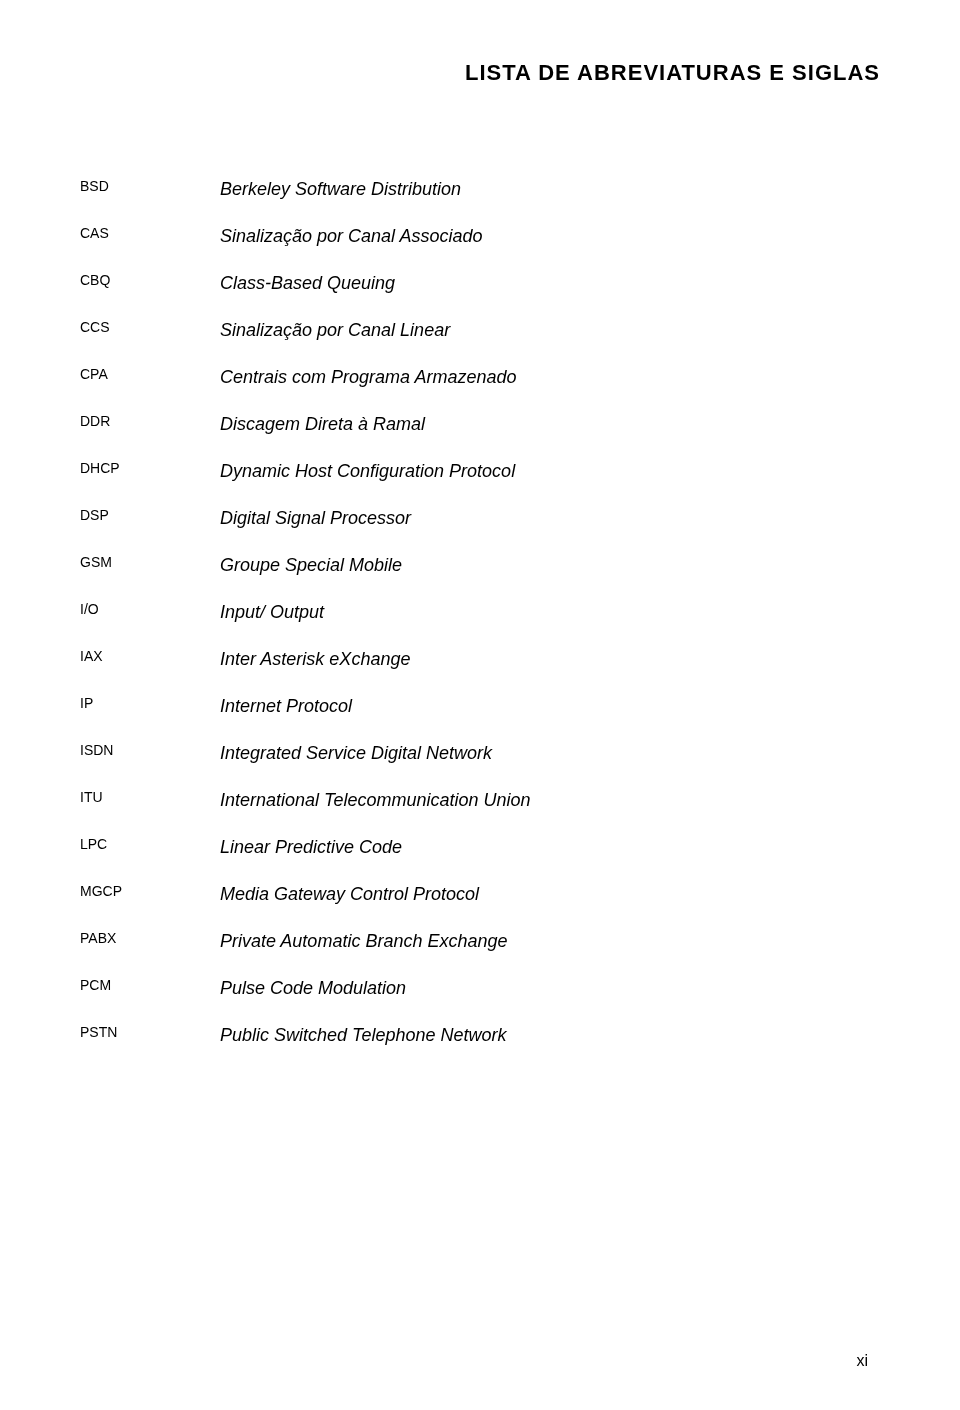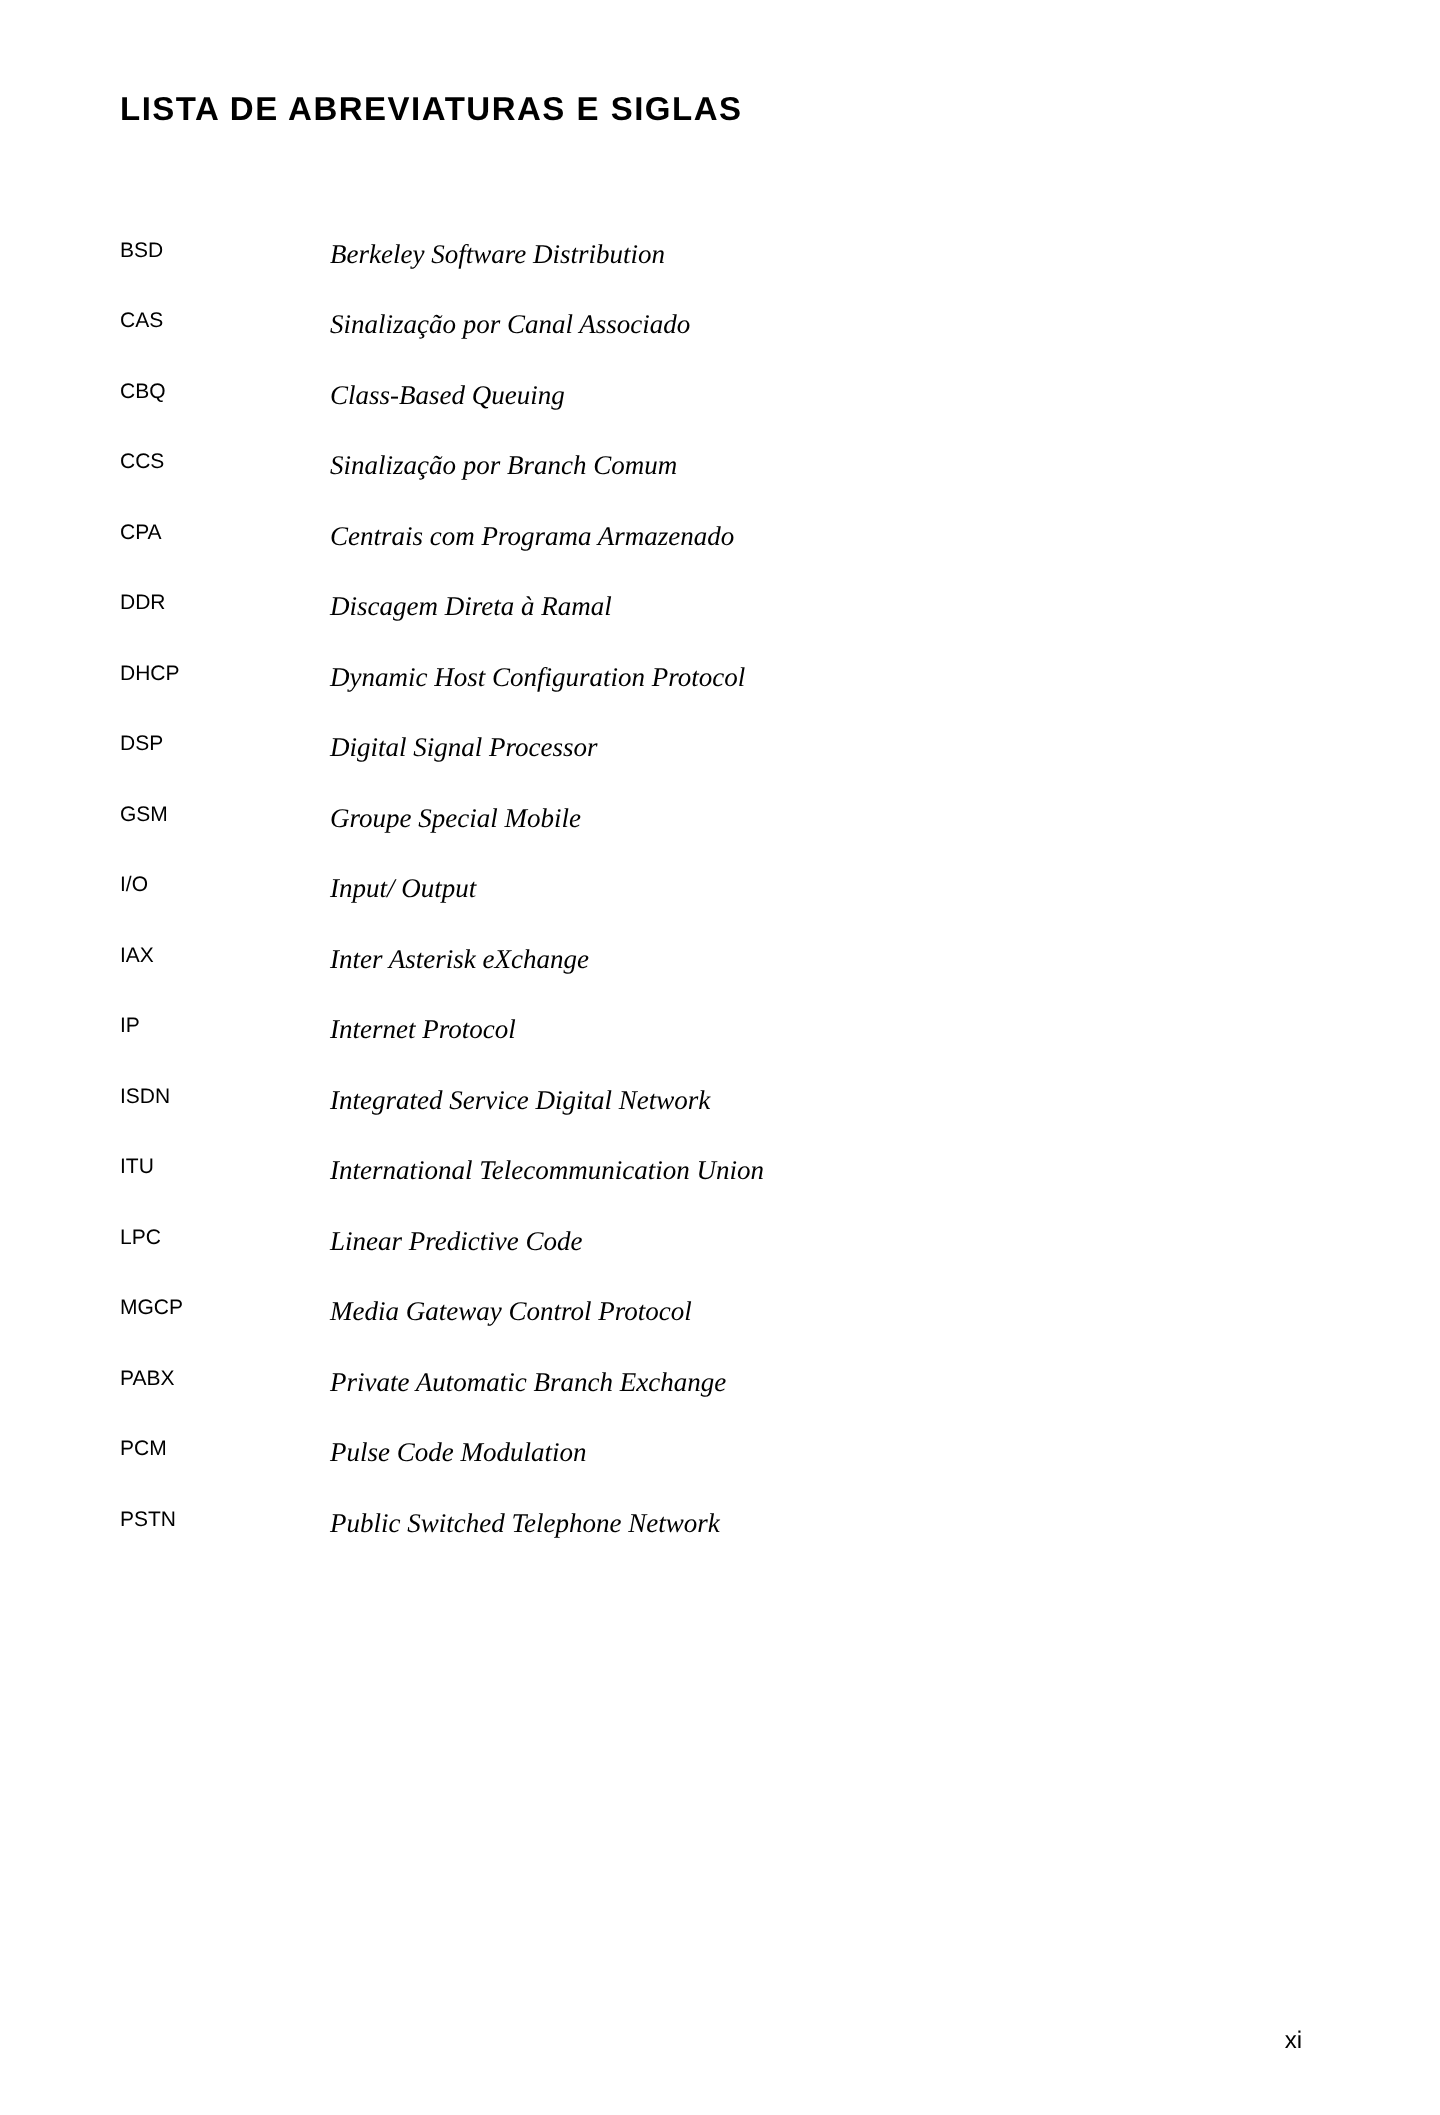--- a/index.html
+++ b/index.html
@@ -11,25 +11,25 @@
     body {
       background: #ffffff;
       font-family: "Times New Roman", Times, serif;
       color: #000000;
       width: 960px;
       min-height: 1410px;
       padding: 60px 80px 60px 80px;
     }
 
     .page-title {
-      text-align: left;
+      text-align: right;
       font-size: 22px;
       font-weight: bold;
       letter-spacing: 1px;
-      margin-bottom: 60px;
+      margin-bottom: 80px;
       font-family: Arial, sans-serif;
     }
 
     .abbreviations-table {
       width: 100%;
       border-collapse: collapse;
     }
 
     .abbreviations-table tr td {
       padding: 10px 0;
@@ -40,21 +40,21 @@
     .abbreviations-table tr td:first-child {
       font-family: Arial, sans-serif;
       font-size: 14px;
       font-weight: normal;
       width: 140px;
       padding-left: 0;
       vertical-align: top;
     }
 
     .abbreviations-table tr td:last-child {
-      font-family: Liberation Serif, serif;
+      font-family: Liberation Sans, sans-serif;
       font-style: italic;
       font-size: 18px;
     }
 
     .page-number {
       position: absolute;
       bottom: 40px;
       right: 92px;
       font-family: Arial, sans-serif;
       font-size: 16px;
@@ -74,21 +74,21 @@
       <tr>
         <td>CAS</td>
         <td>Sinalização por Canal Associado</td>
       </tr>
       <tr>
         <td>CBQ</td>
         <td>Class-Based Queuing</td>
       </tr>
       <tr>
         <td>CCS</td>
-        <td>Sinalização por Branch Comum</td>
+        <td>Sinalização por Canal Linear</td>
       </tr>
       <tr>
         <td>CPA</td>
         <td>Centrais com Programa Armazenado</td>
       </tr>
       <tr>
         <td>DDR</td>
         <td>Discagem Direta à Ramal</td>
       </tr>
       <tr>

